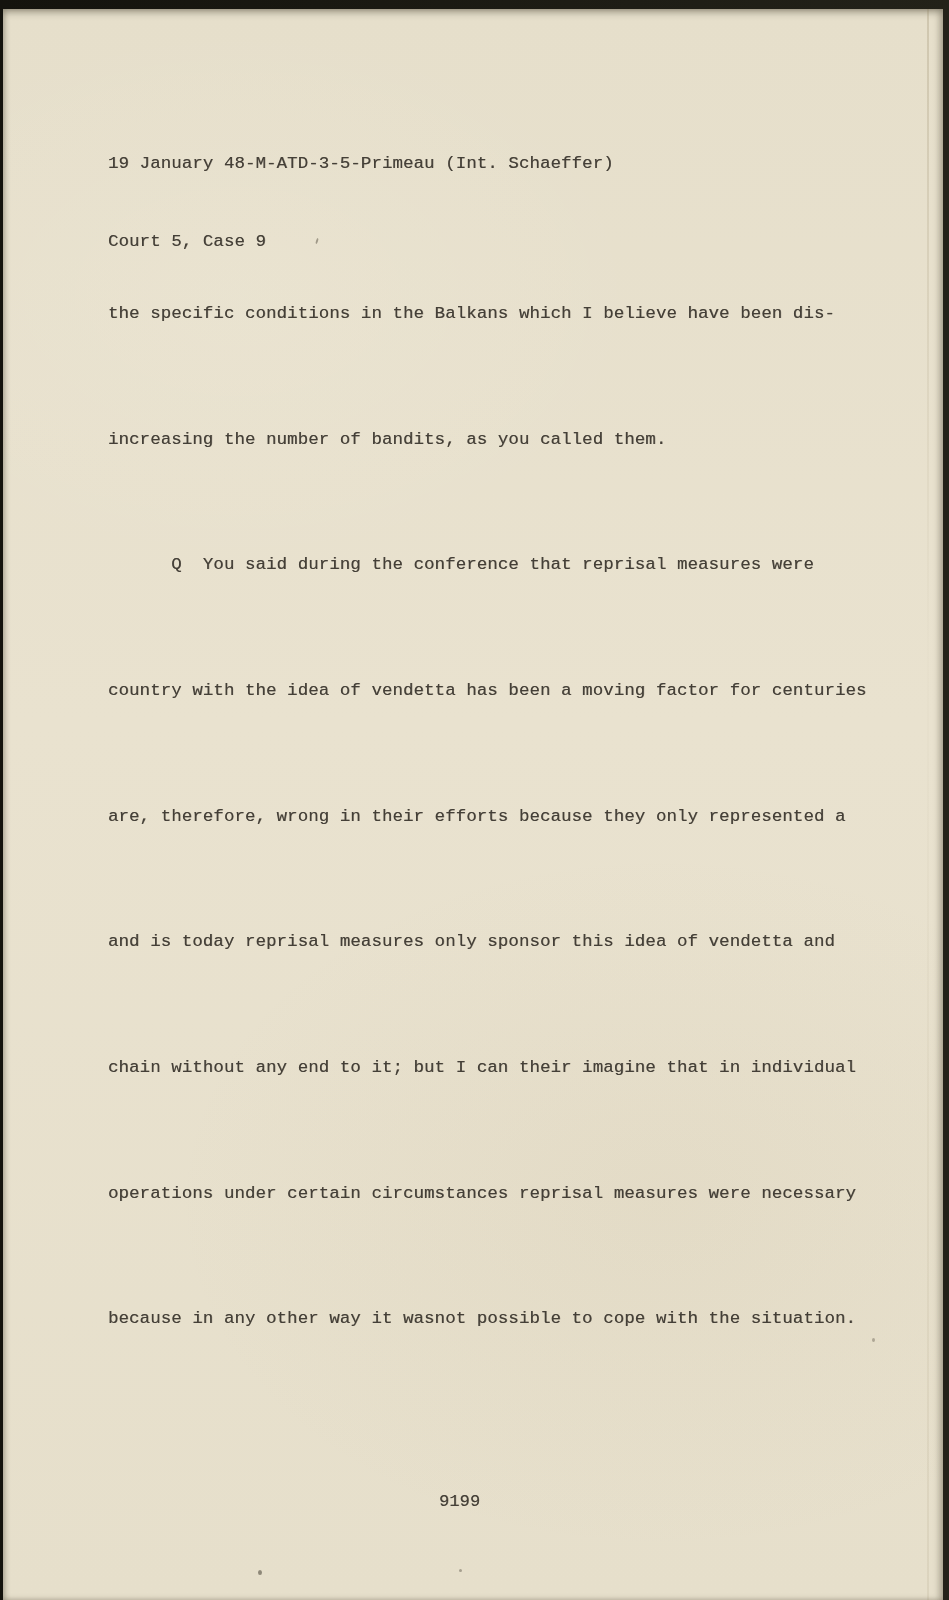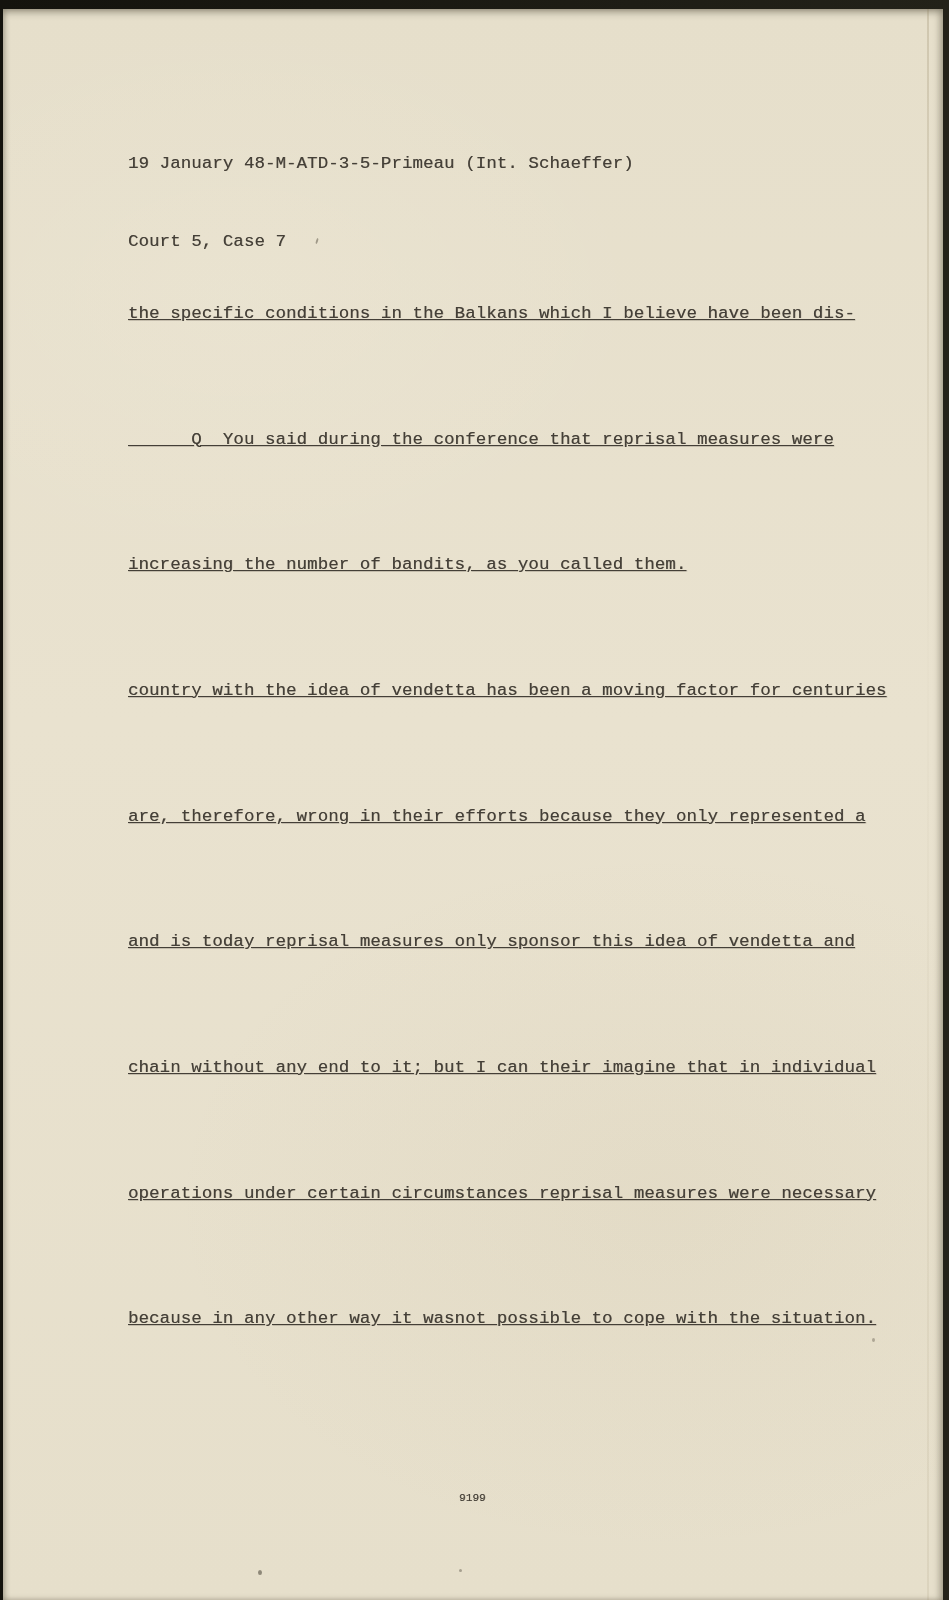--- a/index.html
+++ b/index.html
@@ -37,72 +37,70 @@
     top: 0; bottom: 0;
     left: 924px;
     width: 2px;
     background: linear-gradient(180deg, rgba(140,125,90,0.25), rgba(140,125,90,0.02) 40%, rgba(140,125,90,0.12));
   }
   .typed {
     color: #443f37;
     white-space: pre;
     text-shadow: 0.4px 0.4px 0.6px rgba(62,57,48,0.55);
     letter-spacing: 0.1px;
-    margin-left: 20px;
   }
   .doc-header {
     position: absolute;
     left: 105px;
     top: 90px;
     font-size: 17.4px;
     line-height: 26px;
   }
   .doc-body {
     position: absolute;
     left: 105px;
     top: 200px;
     font-size: 17.4px;
     line-height: 41.9px;
   }
   .doc-body .line {
     height: 41.9px;
-    text-decoration: underline;
   }
   .page-number {
     position: absolute;
     left: 436px;
     top: 1483px;
-    font-size: 11px;
+    font-size: 17px;
   }
   .speck {
     position: absolute;
     border-radius: 50%;
     background: rgba(70,64,52,0.55);
   }
   .speck.s1 { left: 255px; top: 1561px; width: 4px; height: 5px; }
   .speck.s2 { left: 456px; top: 1560px; width: 3px; height: 3px; background: rgba(70,64,52,0.4); }
   .speck.s3 { left: 313px; top: 229px; width: 2px; height: 6px; transform: rotate(18deg); background: rgba(70,64,52,0.45); }
   .speck.s4 { left: 869px; top: 1329px; width: 3px; height: 4px; background: rgba(70,64,52,0.35); }
 </style>
 </head>
 <body>
 
 <div class="scan-frame">
   <div class="paper">
     <div class="crease"></div>
 
     <div class="doc-header typed">
       <div class="hline">19 January 48-M-ATD-3-5-Primeau (Int. Schaeffer)</div>
-      <div class="hline">Court 5, Case 7</div>
+      <div class="hline">Court 5, Case 9</div>
     </div>
 
     <div class="doc-body typed">
       <div class="line">the specific conditions in the Balkans which I believe have been dis-</div>
+      <div class="line">increasing the number of bandits, as you called them.</div>
       <div class="line">      Q  You said during the conference that reprisal measures were</div>
-      <div class="line">increasing the number of bandits, as you called them.</div>
       <div class="line">country with the idea of vendetta has been a moving factor for centuries</div>
       <div class="line">are, therefore, wrong in their efforts because they only represented a</div>
       <div class="line">and is today reprisal measures only sponsor this idea of vendetta and</div>
       <div class="line">chain without any end to it; but I can their imagine that in individual</div>
       <div class="line">operations under certain circumstances reprisal measures were necessary</div>
       <div class="line">because in any other way it wasnot possible to cope with the situation.</div>
       
       
       
       

